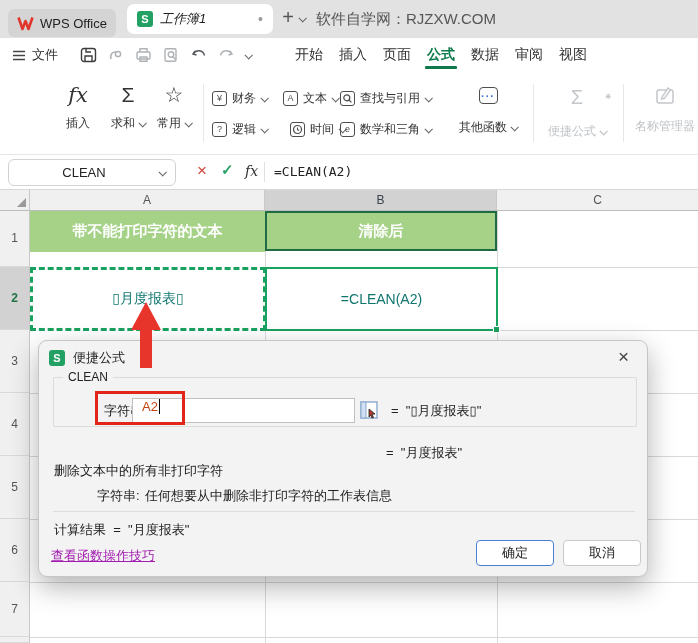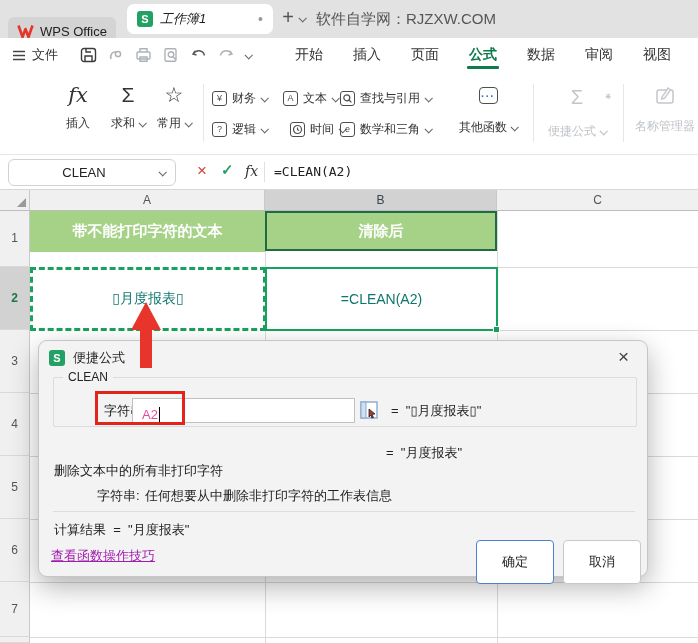--- a/index.html
+++ b/index.html
@@ -1,40 +1,40 @@
 <!DOCTYPE html>
 <html><head>
 <meta charset="utf-8">
 <style>
   * { margin:0; padding:0; box-sizing:border-box; }
   body { font-family:"Liberation Sans", sans-serif; background:#fff; }
   .screen { position:relative; width:698px; height:643px; overflow:hidden; background:#fff; }
 
   
   .titlebar { position:absolute; left:0; top:0; width:698px; height:38px; background:#e2e2e2; }
-  .wps-pill { position:absolute; left:8px; top:17px; width:108px; height:28px; background:#d4d4d4; border-radius:6px; display:flex; align-items:center; gap:6px; padding:0 9px; }
+  .wps-pill { position:absolute; left:8px; top:9px; width:108px; height:28px; background:#d4d4d4; border-radius:6px; display:flex; align-items:center; gap:6px; padding:0 9px; }
   .wps-pill .app-label { font-size:13px; color:#222; }
   .doc-tab { position:absolute; left:127px; top:4px; width:146px; height:30px; background:#fff; border-radius:7px; display:flex; align-items:center; gap:7px; padding:0 10px; }
   .doc-tab .tab-label { font-size:13px; color:#222; flex:1;font-style:italic; }
   .doc-tab .dot { color:#9a9a9a; font-size:14px; }
   .s-icon { width:16px; height:16px; background:#23a164; border-radius:3px; color:#fff; font-size:11px; font-weight:bold; display:flex; align-items:center; justify-content:center; }
   .newtab { position:absolute; left:277px; top:6px; font-size:20px; color:#555; width:22px; text-align:center; }
   .newtab-chev { position:absolute; left:299px; top:16px; }
   .site-text { position:absolute; left:316px; top:10px; font-size:15px; color:#565656; }
 
   .chev { display:inline-block; width:6px; height:6px; border-right:1.4px solid #666; border-bottom:1.4px solid #666; transform:rotate(45deg) translateY(-1px); }
   .chev.dis { border-color:#bcbcbc; }
 
   
   .menubar { position:absolute; left:0; top:38px; width:698px; height:34px; background:#fff; }
   .file-btn { position:absolute; left:12px; top:8px; display:flex; align-items:center; gap:6px; font-size:13px; color:#333; }
   .vdiv { position:absolute; width:1px; background:#e2e2e2; }
   .qicons { position:absolute; left:80px; top:9px; display:flex; gap:11px; align-items:center; }
   .qicons svg { display:block; }
-  .menu-tabs { position:absolute; left:293px; top:0; height:34px; display:flex; align-items:center; gap:26px; }
+  .menu-tabs { position:absolute; left:293px; top:0; height:34px; display:flex; align-items:center; gap:12px; }
   .menu-tab { font-size:14px; color:#333; position:relative; padding:7px 2px; cursor:default; }
   .menu-tab.active { color:#0f7b4d; font-weight:bold; }
   .menu-tab.active::after { content:""; position:absolute; left:0; right:0; bottom:2px; height:3px; background:#0f7b4d; border-radius:1px; }
 
   
   .ribbon { position:absolute; left:0; top:72px; width:698px; height:83px; background:#fff; border-bottom:1px solid #e4e7eb; }
   .rb-big { position:absolute; width:52px; text-align:center; }
   .rb-big .glyph { font-size:21px; color:#333; height:26px; line-height:26px; }
   .rb-big .lbl { font-size:12px; color:#333; margin-top:7px; display:flex; align-items:center; justify-content:center; gap:4px; }
   .fx-glyph { font-family:"DejaVu Serif", serif; font-style:italic; }
@@ -76,34 +76,34 @@
   .cell.editing { border:2px solid #19a15f; background:#fff; }
   .fill-handle { position:absolute; right:-4px; bottom:-4px; width:7px; height:7px; background:#19a15f; border:1px solid #fff; }
 
   
   .dialog { position:absolute; left:38px; top:340px; width:610px; height:237px; background:#f3f3f3; border:1px solid #c6c6c6; border-radius:9px; box-shadow:0 10px 28px rgba(0,0,0,.3); z-index:50; }
   .dlg-title { position:absolute; left:10px; top:8px; display:flex; align-items:center; gap:8px; font-size:13px; color:#222; }
   .dlg-close { position:absolute; right:14px; top:4px; font-size:19px; color:#444; line-height:1; padding:2px 4px; }
   .dlg-group { position:absolute; left:14px; top:36px; width:584px; height:50px; border:1px solid #dcdcdc; border-radius:2px; }
   .dlg-group .legend { position:absolute; left:9px; top:-8px; background:#f3f3f3; padding:0 5px; font-size:12px; color:#222; }
   .dlg-arg-label { position:absolute; left:65px; top:61px; font-size:13px; color:#222; }
-  .dlg-input { position:absolute; left:93px; top:57px; width:223px; height:25px; background:#fff; border:1px solid #c0c0c0; font-size:13px; color:#ec4899; display:flex; align-items:flex-end; padding-left:9px; }
+  .dlg-input { position:absolute; left:93px; top:57px; width:223px; height:25px; background:#fff; border:1px solid #c0c0c0; font-size:13px; color:#c2410c; display:flex; align-items:flex-start; padding-left:9px; }
   .caret { display:inline-block; width:1px; height:15px; background:#000; margin-left:1px; }
   .picker-btn { position:absolute; left:321px; top:60px; width:19px; height:19px; }
   .dlg-eq { font-size:13px; color:#222; white-space:pre; }
   .eq1 { position:absolute; left:352px; top:61px; }
   .eq2 { position:absolute; left:347px; top:103px; }
   .red-rect { position:absolute; left:56px; top:50px; width:90px; height:34px; border:3px solid #e1251b; z-index:5; }
   .dlg-desc { position:absolute; left:15px; top:121px; font-size:13px; color:#222; }
   .dlg-hint-label { position:absolute; left:58px; top:146px; font-size:13px; color:#222; }
   .dlg-hint { position:absolute; left:106px; top:146px; font-size:13px; color:#222; }
   .dlg-divider { position:absolute; left:14px; top:170px; width:582px; height:1px; background:#ddd; }
   .dlg-calc { position:absolute; left:15px; top:180px; font-size:13px; color:#222; white-space:pre; }
   .dlg-link { position:absolute; left:12px; top:206px; font-size:13px; color:#a21caf; text-decoration:underline; }
-  .dlg-btn { position:absolute; top:199px; width:78px; height:44px; background:#fff; border-radius:4px; font-size:13px; color:#222; display:flex; align-items:center; justify-content:center; }
+  .dlg-btn { position:absolute; top:199px; width:78px; height:26px; background:#fff; border-radius:4px; font-size:13px; color:#222; display:flex; align-items:center; justify-content:center; }
   .btn-ok { left:437px; border:1px solid #4a7fd4; }
   .btn-cancel { left:524px; border:1px solid #c9c9c9; }
 
   .arrow-svg { position:absolute; left:120px; top:296px; z-index:60; }
 </style>
 </head>
 <body>
 
 <div class="screen">
 

